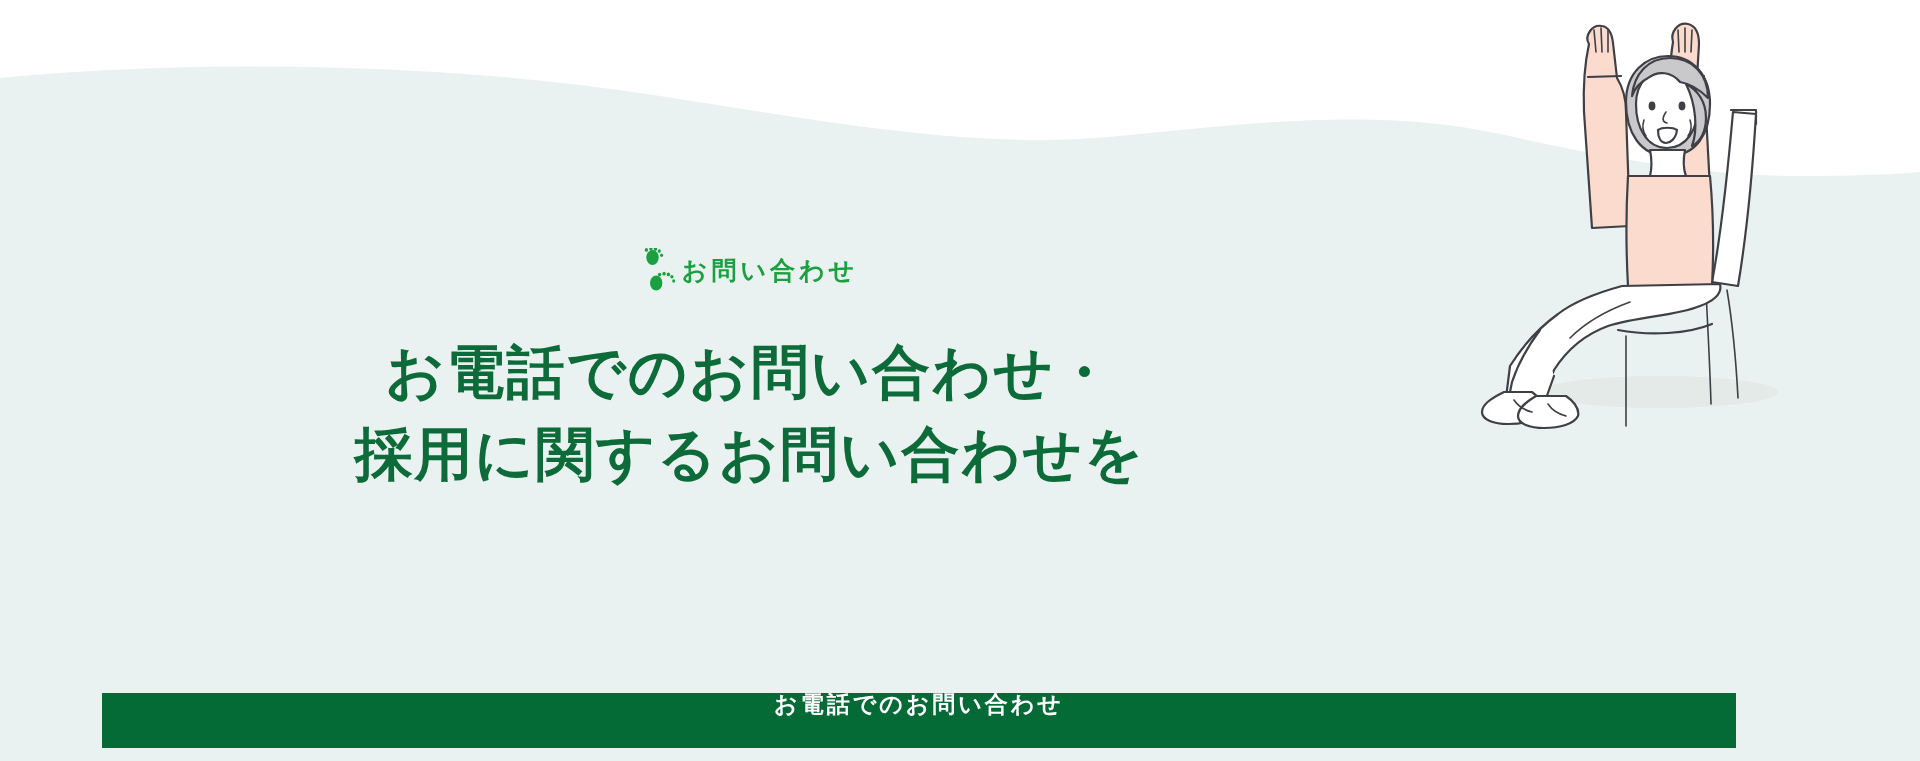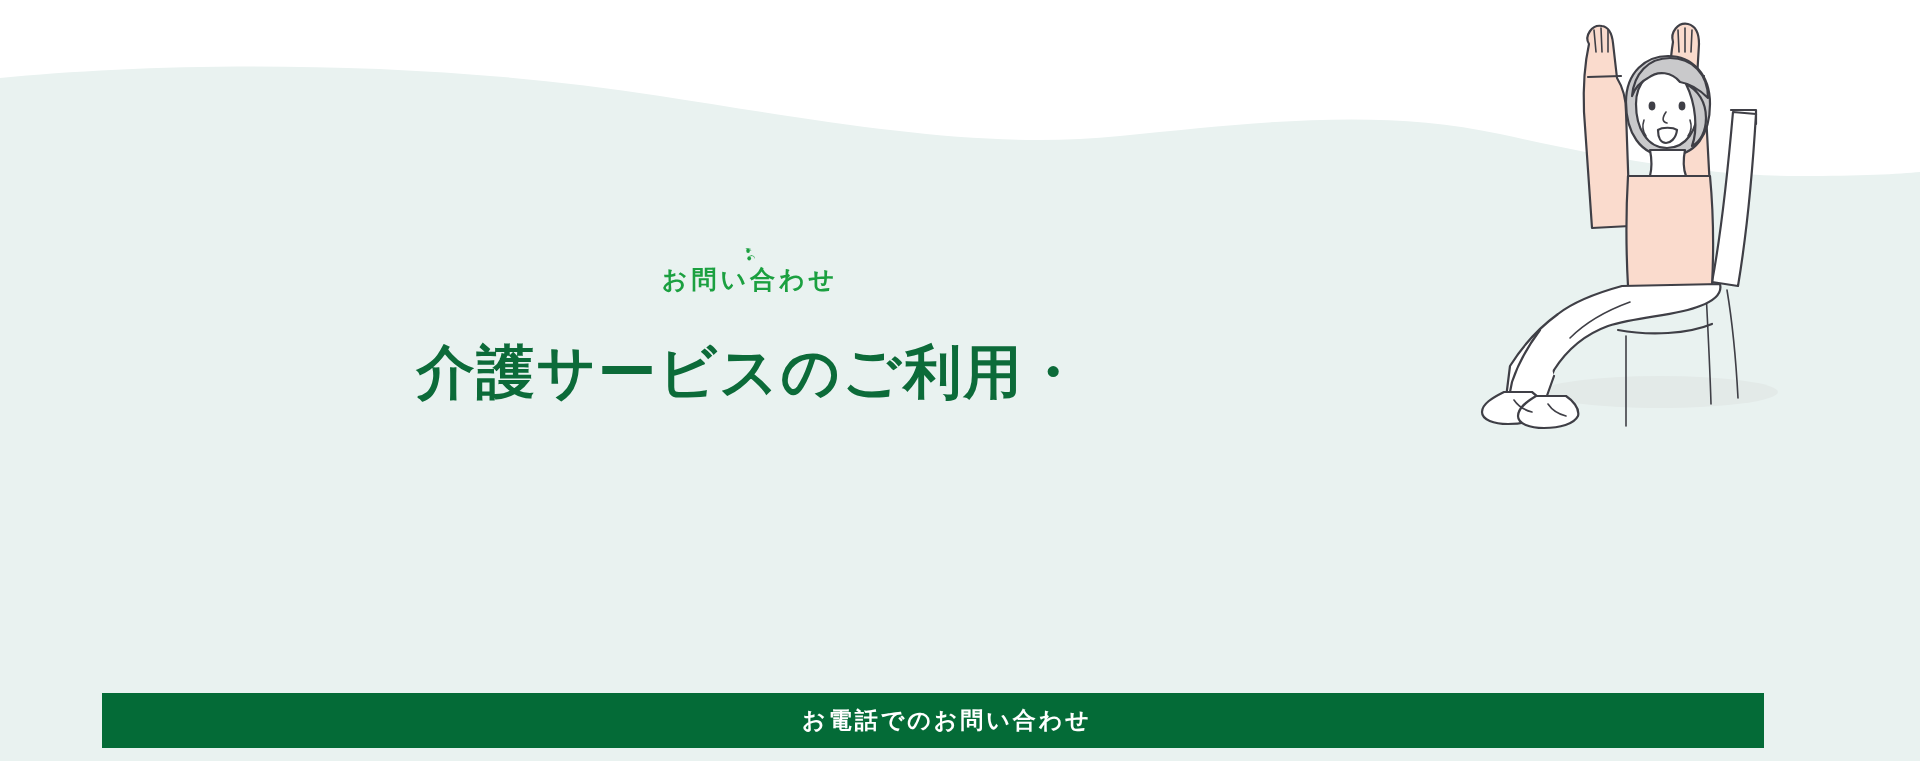--- a/index.html
+++ b/index.html
@@ -51,21 +51,21 @@
     width: 1500px;
     height: 700px;
     display: flex;
     flex-direction: column;
     align-items: center;
   }
 
   .eyebrow {
     margin-top: 248px;
     display: flex;
-    flex-direction: column;
+    flex-direction: row;
     align-items: center;
     gap: 6px;
     height: 44px;
   }
 
   .footprints-icon {
     display: block;
     width: 34px;
     height: 44px;
   }
@@ -96,23 +96,22 @@
 
   
   .phone-bar {
     position: absolute;
     left: 102px;
     top: 693px;
     width: 1634px;
     height: 55px;
     background: #046b37;
     display: flex;
-    align-items: center;
+    align-items: flex-start;
     justify-content: center;
-    padding-left: 28px;
   }
   .phone-bar-label {
     color: #ffffff;
     font-size: 23px;
     font-weight: 700;
     letter-spacing: 3px;
     line-height: 1;
     white-space: nowrap;
   }
 
@@ -240,21 +239,22 @@
           <ellipse cx="22.1" cy="25.7" rx="1.7" ry="1.9"></ellipse>
           <ellipse cx="26.4" cy="26.4" rx="1.7" ry="1.9"></ellipse>
           <ellipse cx="29.9" cy="28.8" rx="1.6" ry="1.8"></ellipse>
           <ellipse cx="31.7" cy="33.0" rx="1.5" ry="1.7"></ellipse>
         </g>
       </svg>
       <span class="eyebrow-label">お問い合わせ</span>
     </div>
 
     <h1 class="headline">
-      <span class="hl-line">介護サービスのご利用・</span>
+      <span class="hl-line">お電話でのお問い合わせ・</span>
+      <span class="hl-line">採用に関するお問い合わせを</span>
     </h1>
   </div>
 
   <div class="phone-bar">
     <span class="phone-bar-label">お電話でのお問い合わせ</span>
   </div>
 
   <div class="bottom-strip"></div>
 
 </div>

